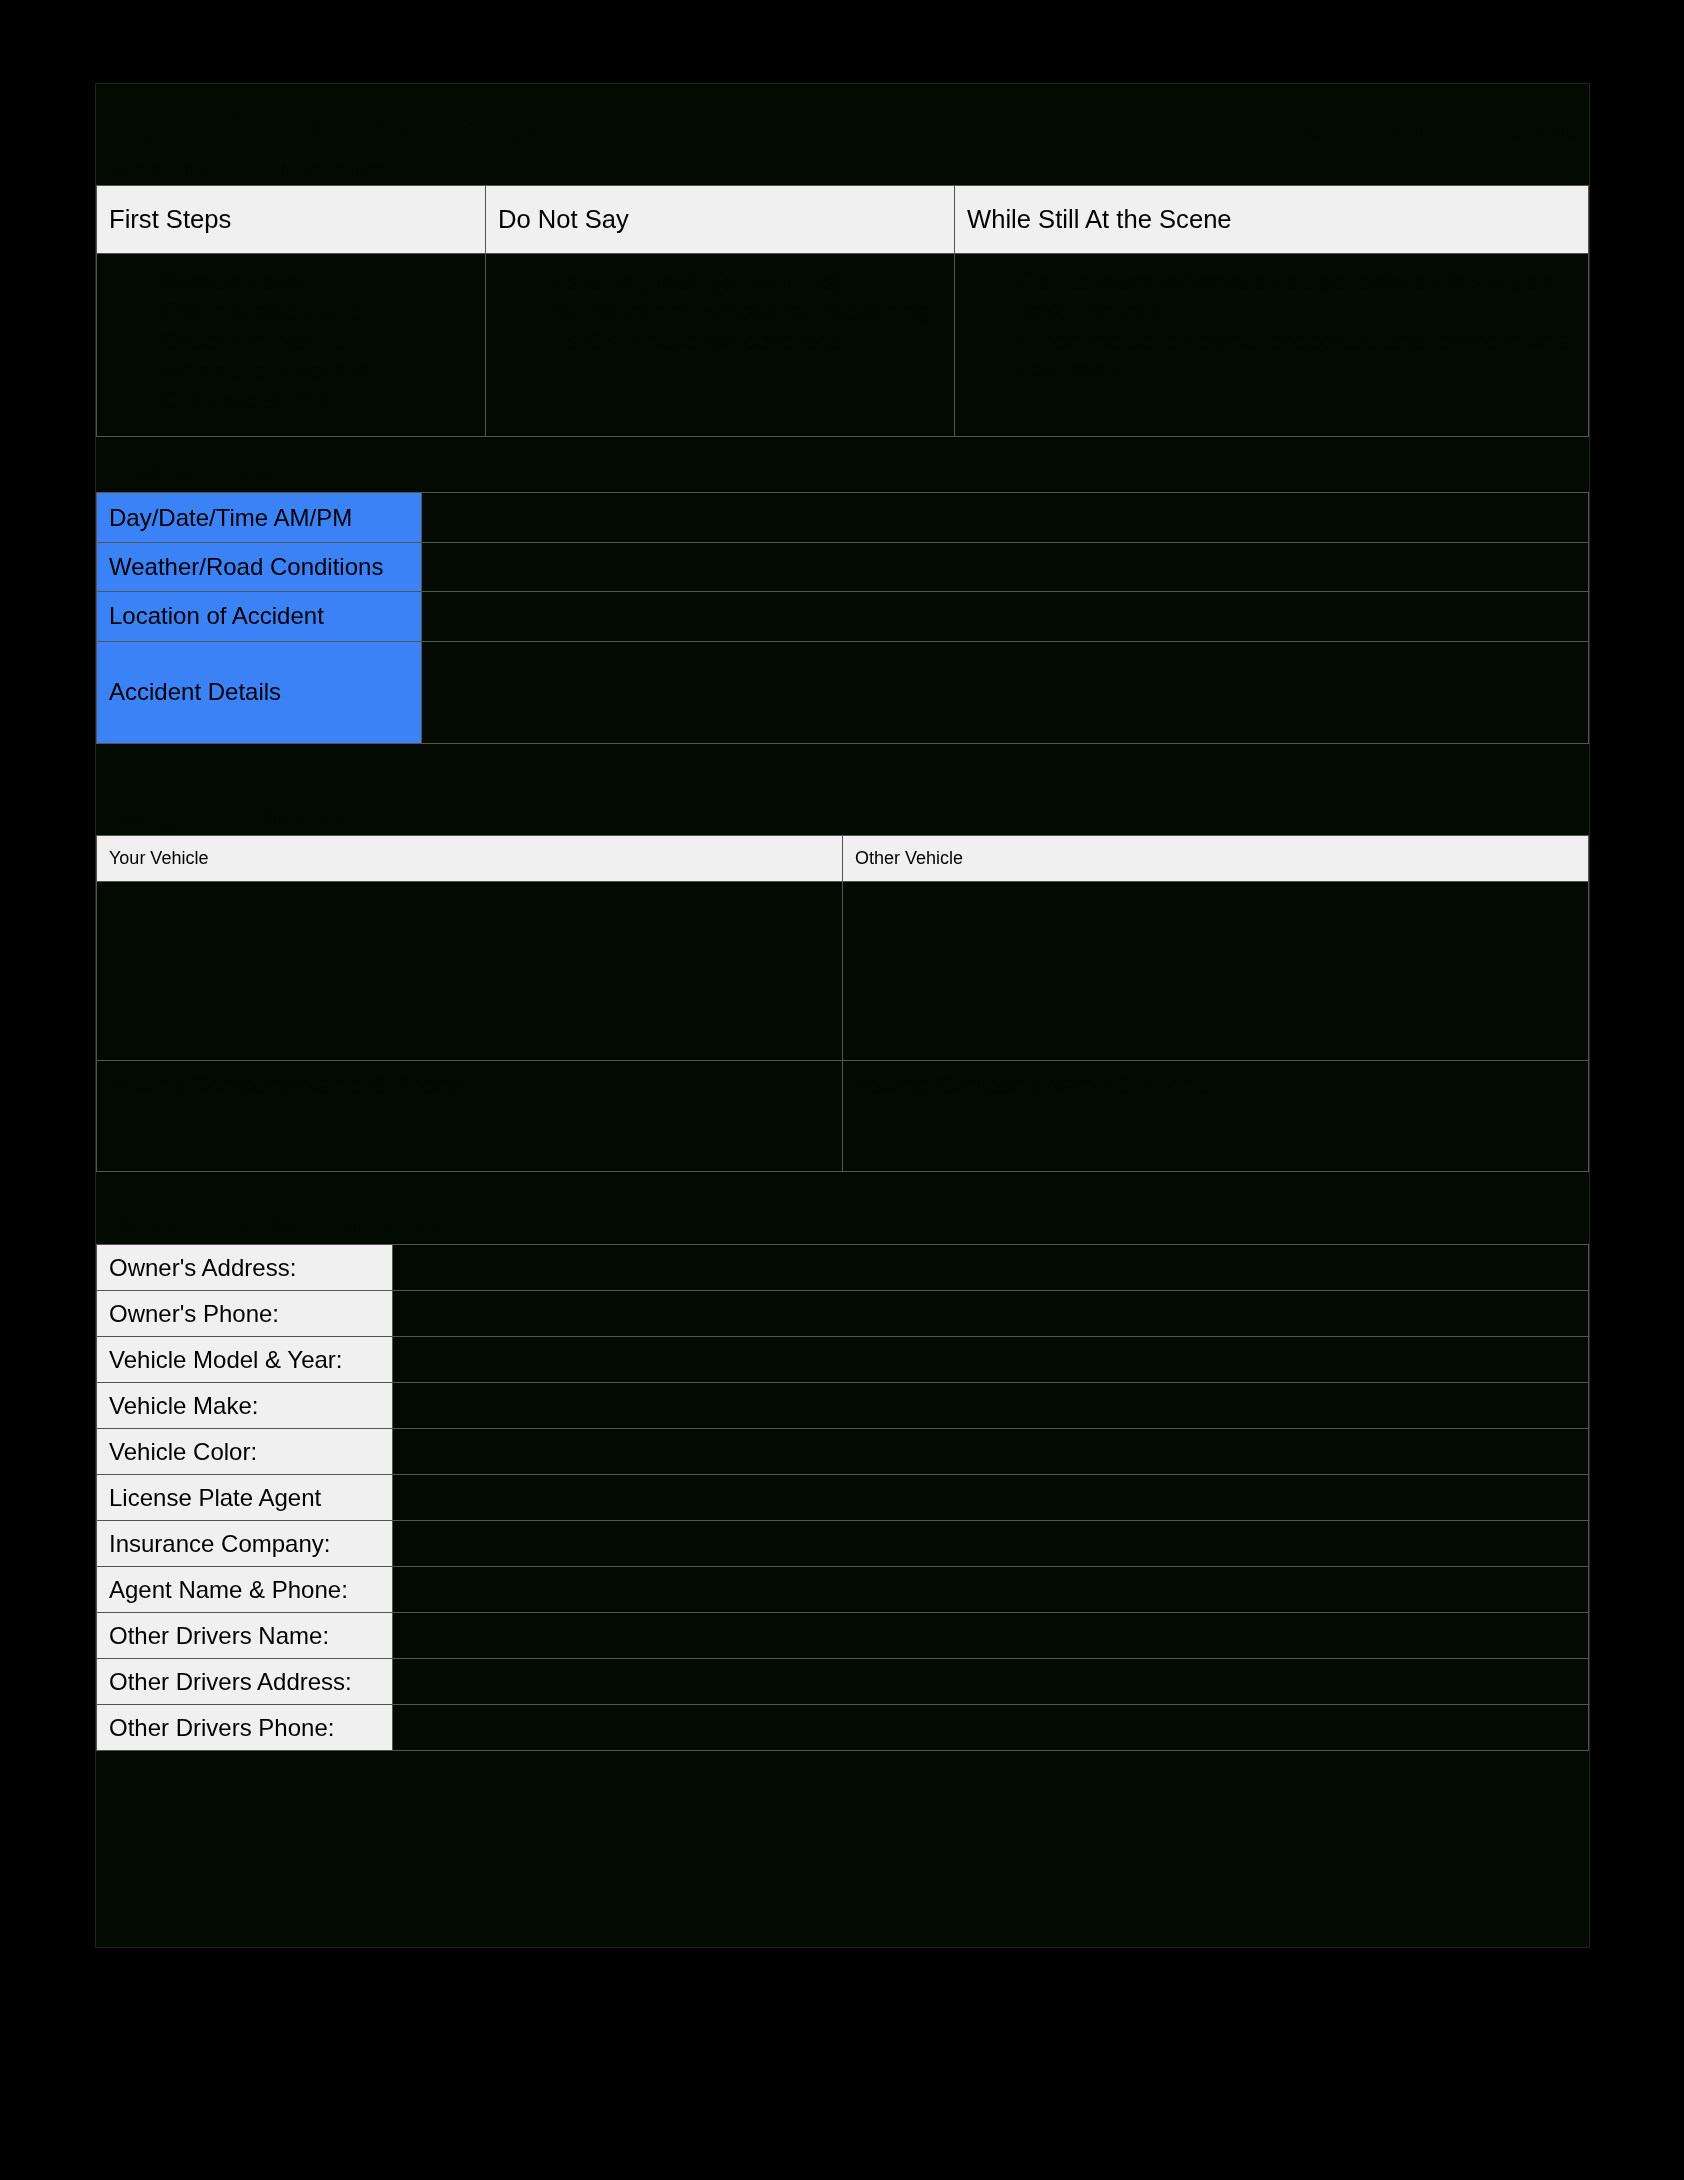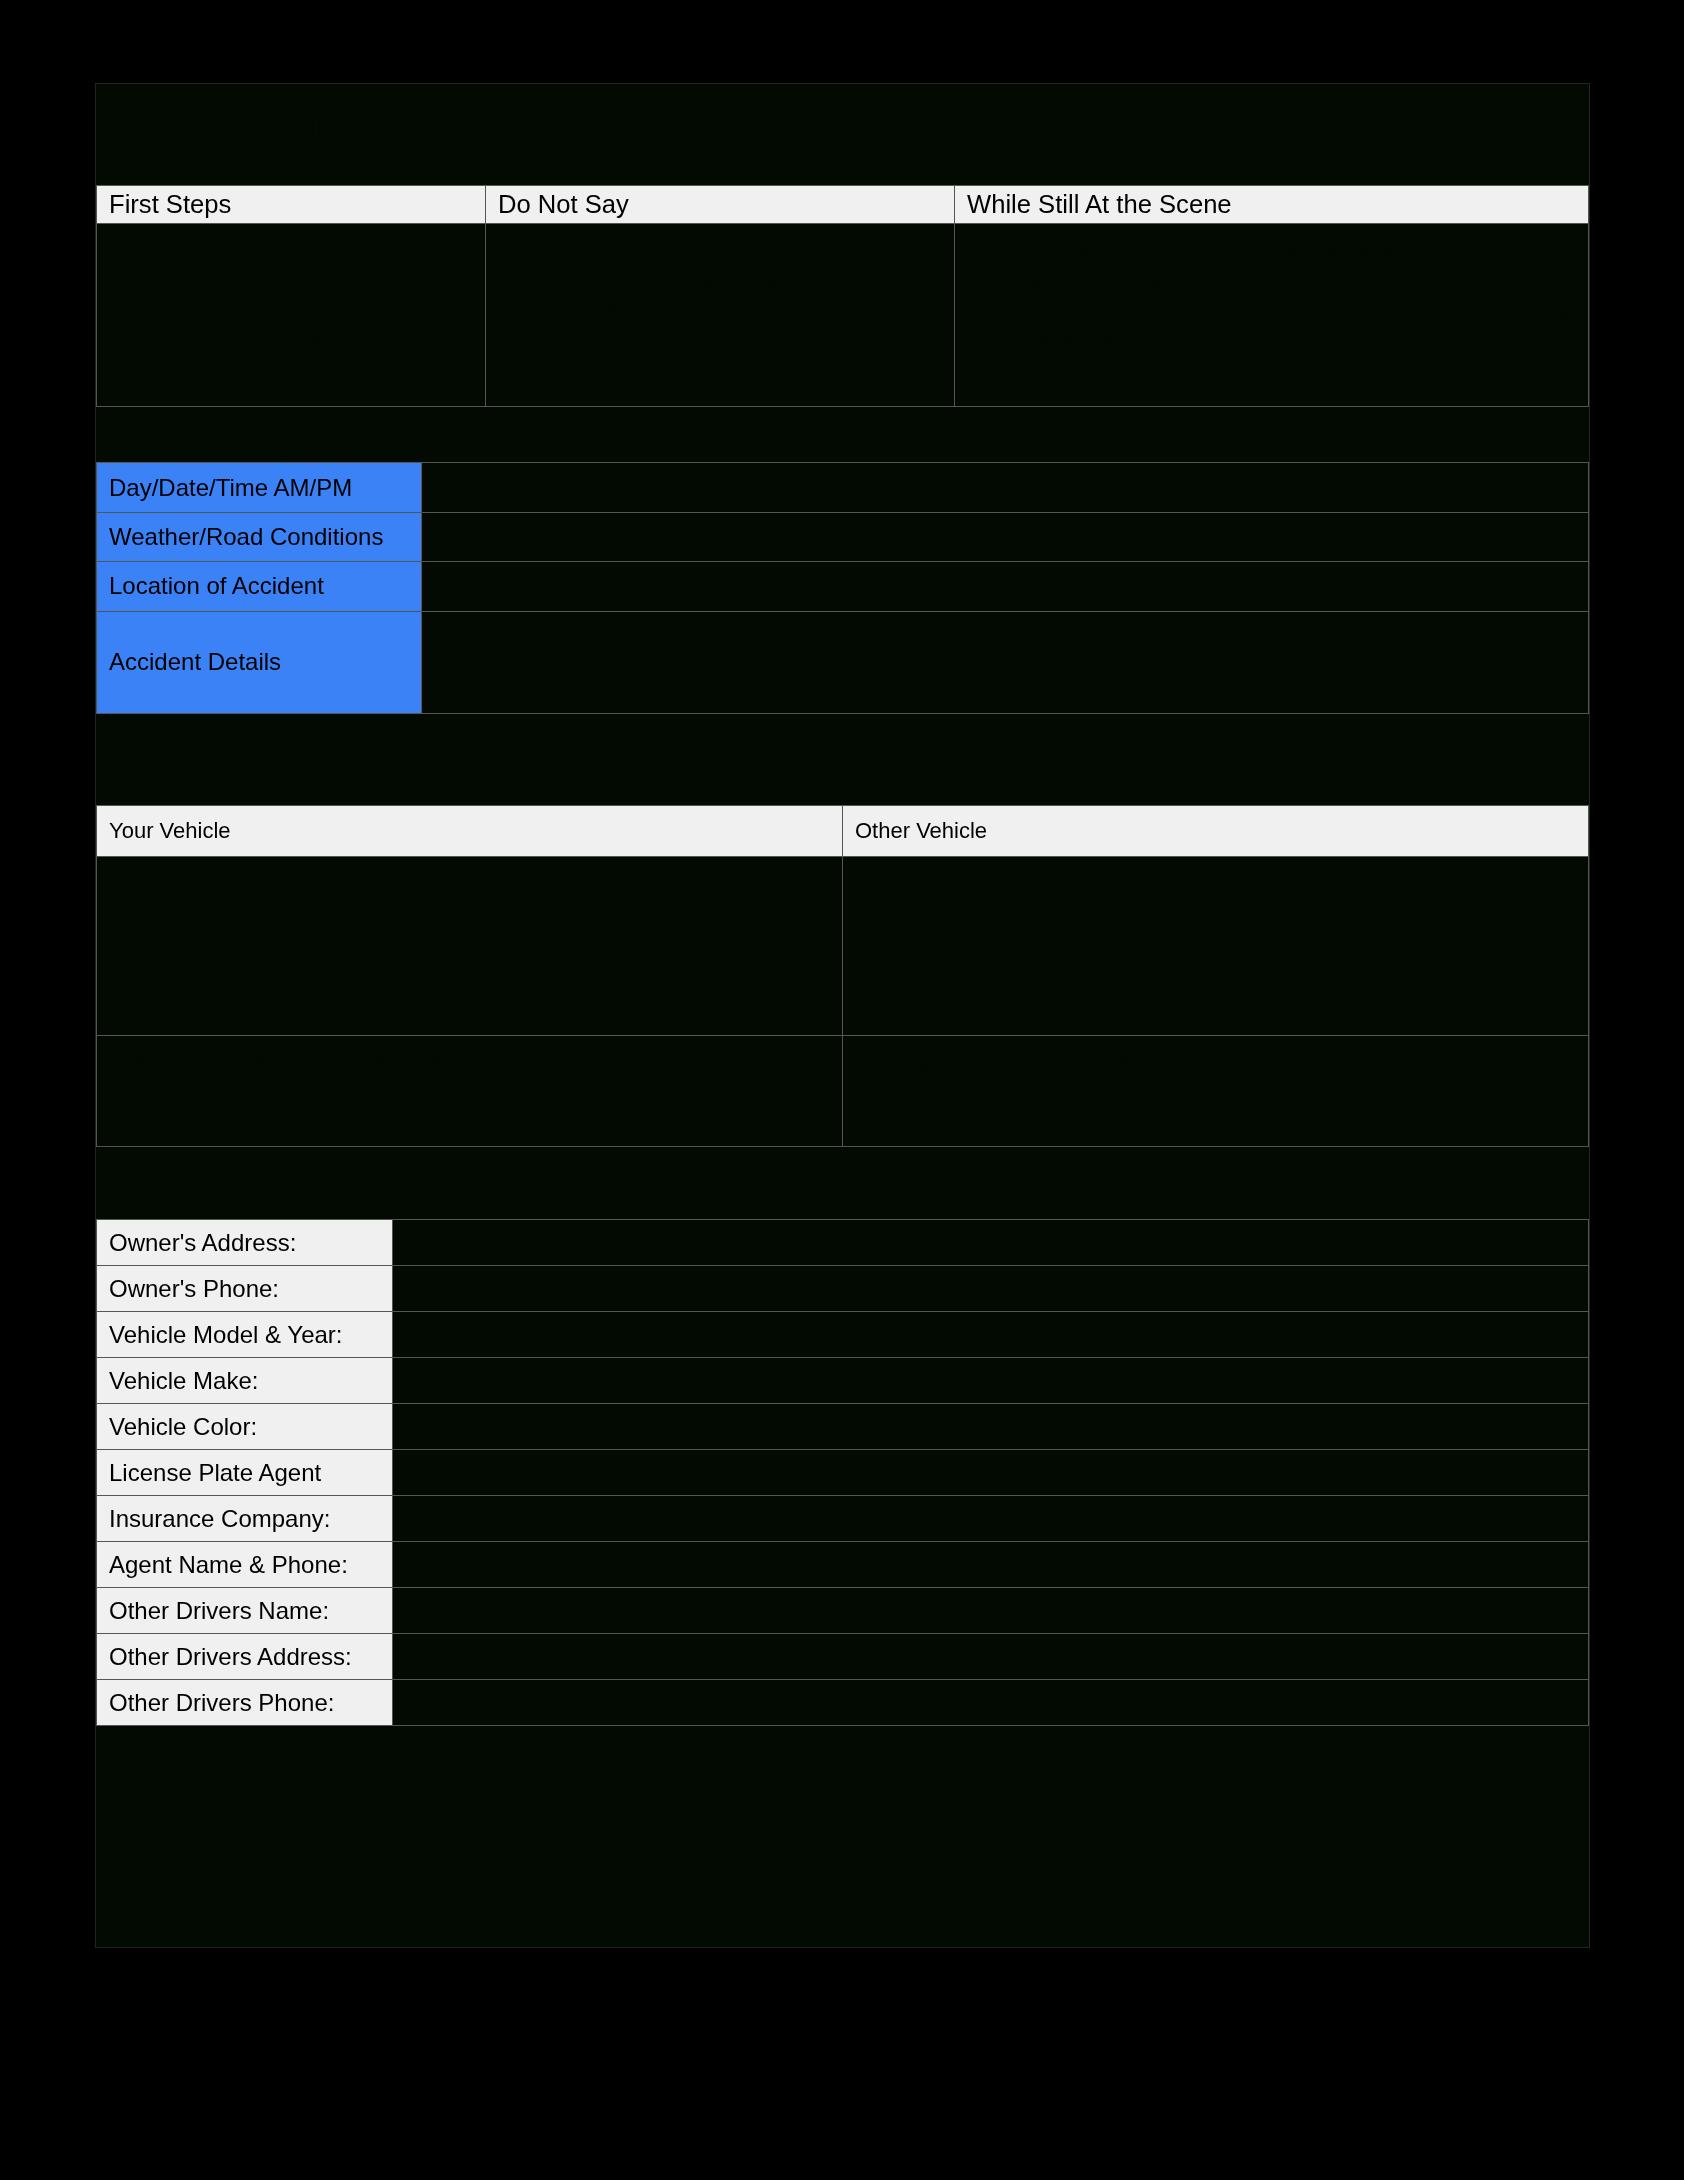--- a/index.html
+++ b/index.html
@@ -55,21 +55,21 @@
     .instr-table th, .instr-table td {
       border: 1.7px solid #555;
       vertical-align: top;
     }
     .instr-table th {
       background: #f0f0f0;
       color: #000;
       font-weight: normal;
       text-align: left;
       font-size: 25.6px;
-      padding: 4px 12px;
+      padding: 19px 12px;
     }
     .instr-table td {
       font-size: 24px;
       color: #020a02;
       padding: 12px 8.5px 12px 8.5px;
       height: 183px;
     }
     .instr-table ul {
       list-style: disc;
       margin-left: 55px;
@@ -117,21 +117,21 @@
       table-layout: fixed;
     }
     .damage-table th, .damage-table td {
       border: 1.7px solid #555;
     }
     .damage-table th {
       background: #f0f0f0;
       color: #000;
       font-weight: normal;
       text-align: left;
-      font-size: 22px;
+      font-size: 18px;
       padding: 12px 12px;
     }
     .damage-table td {
       background: #020a02;
       height: 179px;
     }
     .damage-table td.tow {
       height: 111px;
       font-size: 24px;
       color: #020a02;

